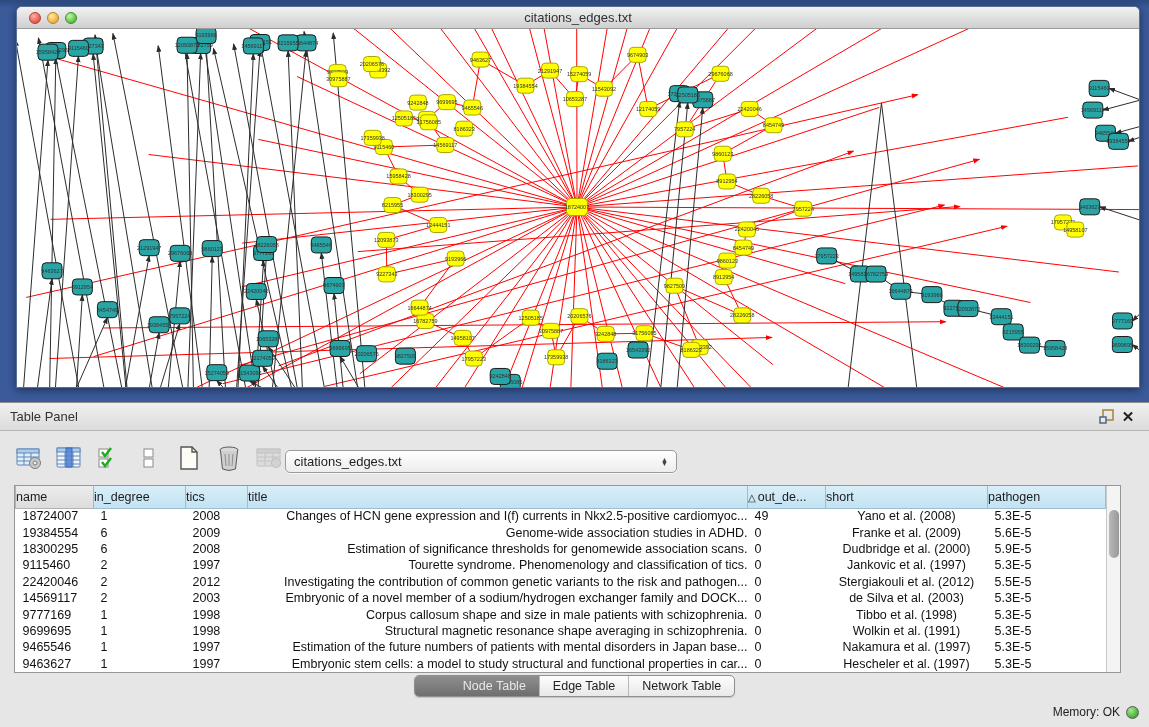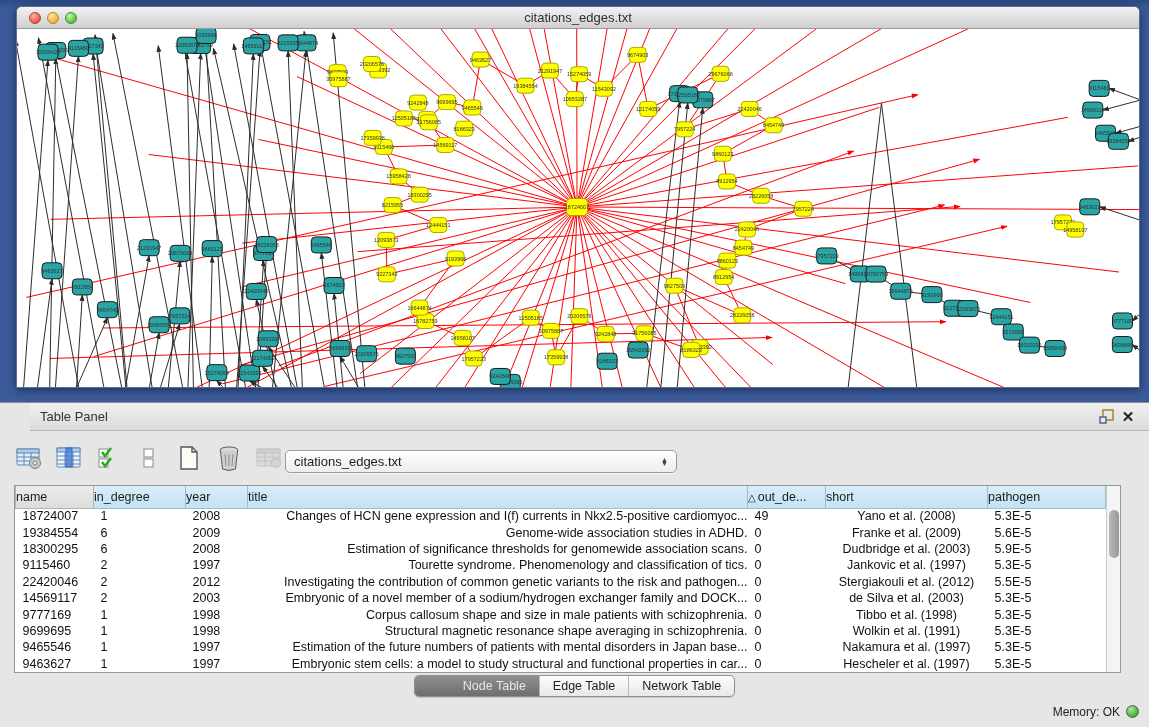--- a/index.html
+++ b/index.html
@@ -26,21 +26,21 @@
   .edge-red   { stroke:#ff0000; stroke-width:1; fill:none; }
   .edge-black { stroke:#2b2b2b; stroke-width:1; fill:none; }
   .node-yellow { fill:#ffff00; stroke:#a8a800; stroke-width:1; }
   .node-teal   { fill:#2aa5a5; stroke:#1b1b1b; stroke-width:1; }
   .node-label  { font-size:5.5px; fill:#333; text-anchor:middle; font-family:"Liberation Sans",sans-serif; }
 
   
   .table-panel { position:absolute; left:0; top:402px; width:1149px; height:325px;
                  background:#e6e6e6; border-top:1px solid #8e8e8e; }
   .panel-header { height:28px; background:linear-gradient(#f0f0f0,#dcdcdc);
-                  border-bottom:1px solid #b5b5b5; display:flex; align-items:center; padding:8px 10px;margin-left:30px; }
+                  border-bottom:1px solid #b5b5b5; display:flex; align-items:center; padding:8px 10px; }
   .panel-title { font-size:13px; color:#333; }
   .panel-header .spacer { flex:1; }
   .hdr-icon { width:22px; height:18px; display:flex; align-items:center; justify-content:center; cursor:pointer; }
   .close-x { font-size:15px; font-weight:bold; color:#222; line-height:1; }
 
   .toolbar { position:absolute; left:14px; top:40px; display:flex; align-items:center; gap:10px; }
   .tb-btn { width:30px; height:30px; display:flex; align-items:center; justify-content:center; border-radius:4px; }
   .tb-btn svg { display:block; }
   .fx-label { font-size:15px; font-style:italic; font-family:"Liberation Serif",serif; color:#111; }
 
@@ -69,21 +69,21 @@
   .vthumb { position:absolute; left:2px; top:24px; width:10px; height:48px; border-radius:6px;
             background:linear-gradient(90deg,#b9b9b9,#989898); }
 
   .tabs-row { position:absolute; left:0; top:272px; width:100%; display:flex; justify-content:center; }
   .segmented { display:inline-flex; border:1px solid #8f8f8f; border-radius:5px; overflow:hidden;
                background:linear-gradient(#fdfdfd,#e8e8e8); box-shadow:0 1px 1px rgba(0,0,0,.15); }
   .segment { padding:3px 13px; font-size:12.5px; color:#222; border-left:1px solid #b8b8b8; cursor:pointer; }
   .segment:first-child { border-left:none;padding-left:48px; }
   .segment.selected { background:linear-gradient(#8f8f8f,#6e6e6e); color:#e8e8e8; }
 
-  .status-row { position:absolute; right:10px; top:302px; display:flex; align-items:flex-start; gap:6px; }
+  .status-row { position:absolute; right:10px; top:302px; display:flex; align-items:flex-end; gap:6px; }
   .status-text { font-size:12px; color:#222; }
   .mem-dot { width:13px; height:13px; border-radius:50%;
              background:radial-gradient(circle at 35% 30%, #a8e896, #4dbb3c 60%, #2f8f22);
              border:1px solid #5a5a5a; }
 </style>
 </head>
 <body>
 
 <div class="desktop">
   <div class="net-window">
@@ -602,21 +602,21 @@
           <col style="width:62px">
         <col style="width:500px">
           <col style="width:78px">
           <col style="width:162px">
           <col style="width:118px">
       </colgroup>
       <thead>
         <tr>
           <th class="first">name</th>
           <th>in_degree</th>
-          <th>year</th>
+          <th>tics</th>
           <th>title</th>
           <th>
             <span class="sort-tri">△</span><span>out_de...</span>
           </th>
           <th>short</th>
           <th>pathogen</th>
         </tr>
       </thead>
       <tbody id="table-body">
           <tr>
@@ -636,21 +636,21 @@
             <td>0</td>
             <td class="c-short">Franke et al. (2009)</td>
             <td>5.6E-5</td>
           </tr>
           <tr>
             <td>18300295</td>
             <td>6</td>
             <td>2008</td>
             <td class="c-title">Estimation of significance thresholds for genomewide association scans.</td>
             <td>0</td>
-            <td class="c-short">Dudbridge et al. (2003)</td>
+            <td class="c-short">Dudbridge et al. (2000)</td>
             <td>5.9E-5</td>
           </tr>
           <tr>
             <td>9115460</td>
             <td>2</td>
             <td>1997</td>
             <td class="c-title">Tourette syndrome. Phenomenology and classification of tics.</td>
             <td>0</td>
             <td class="c-short">Jankovic et al. (1997)</td>
             <td>5.3E-5</td>

